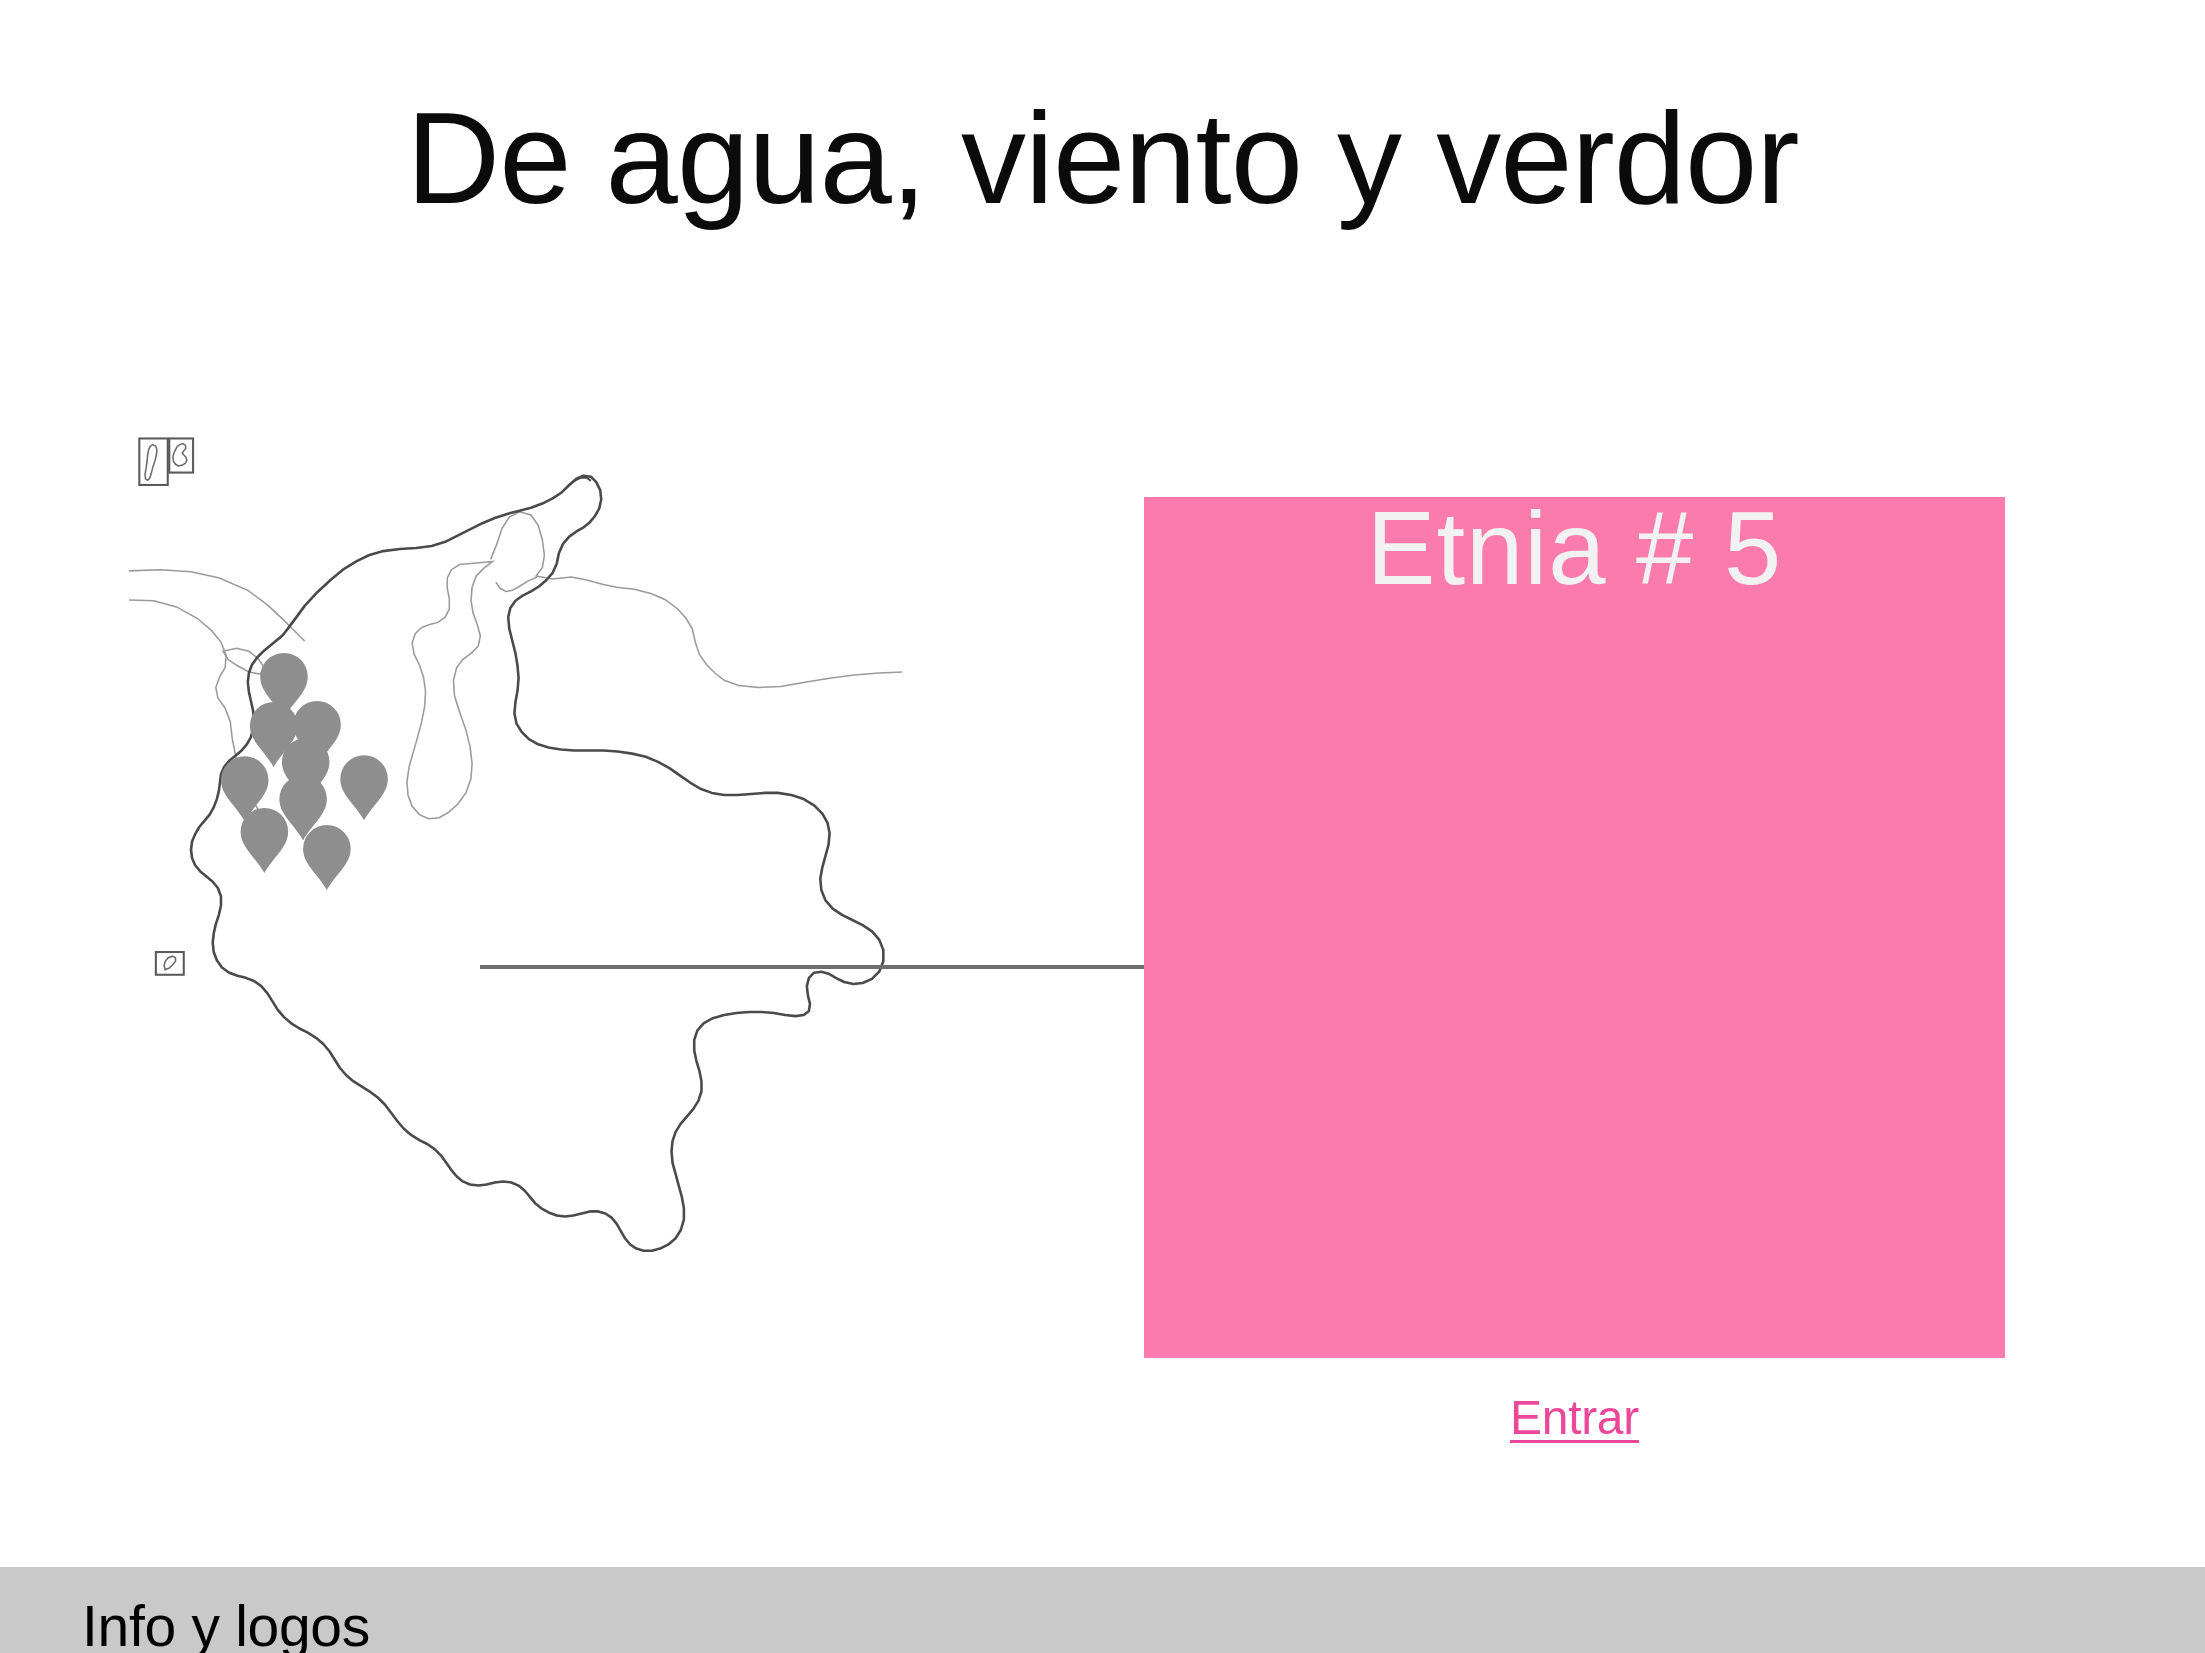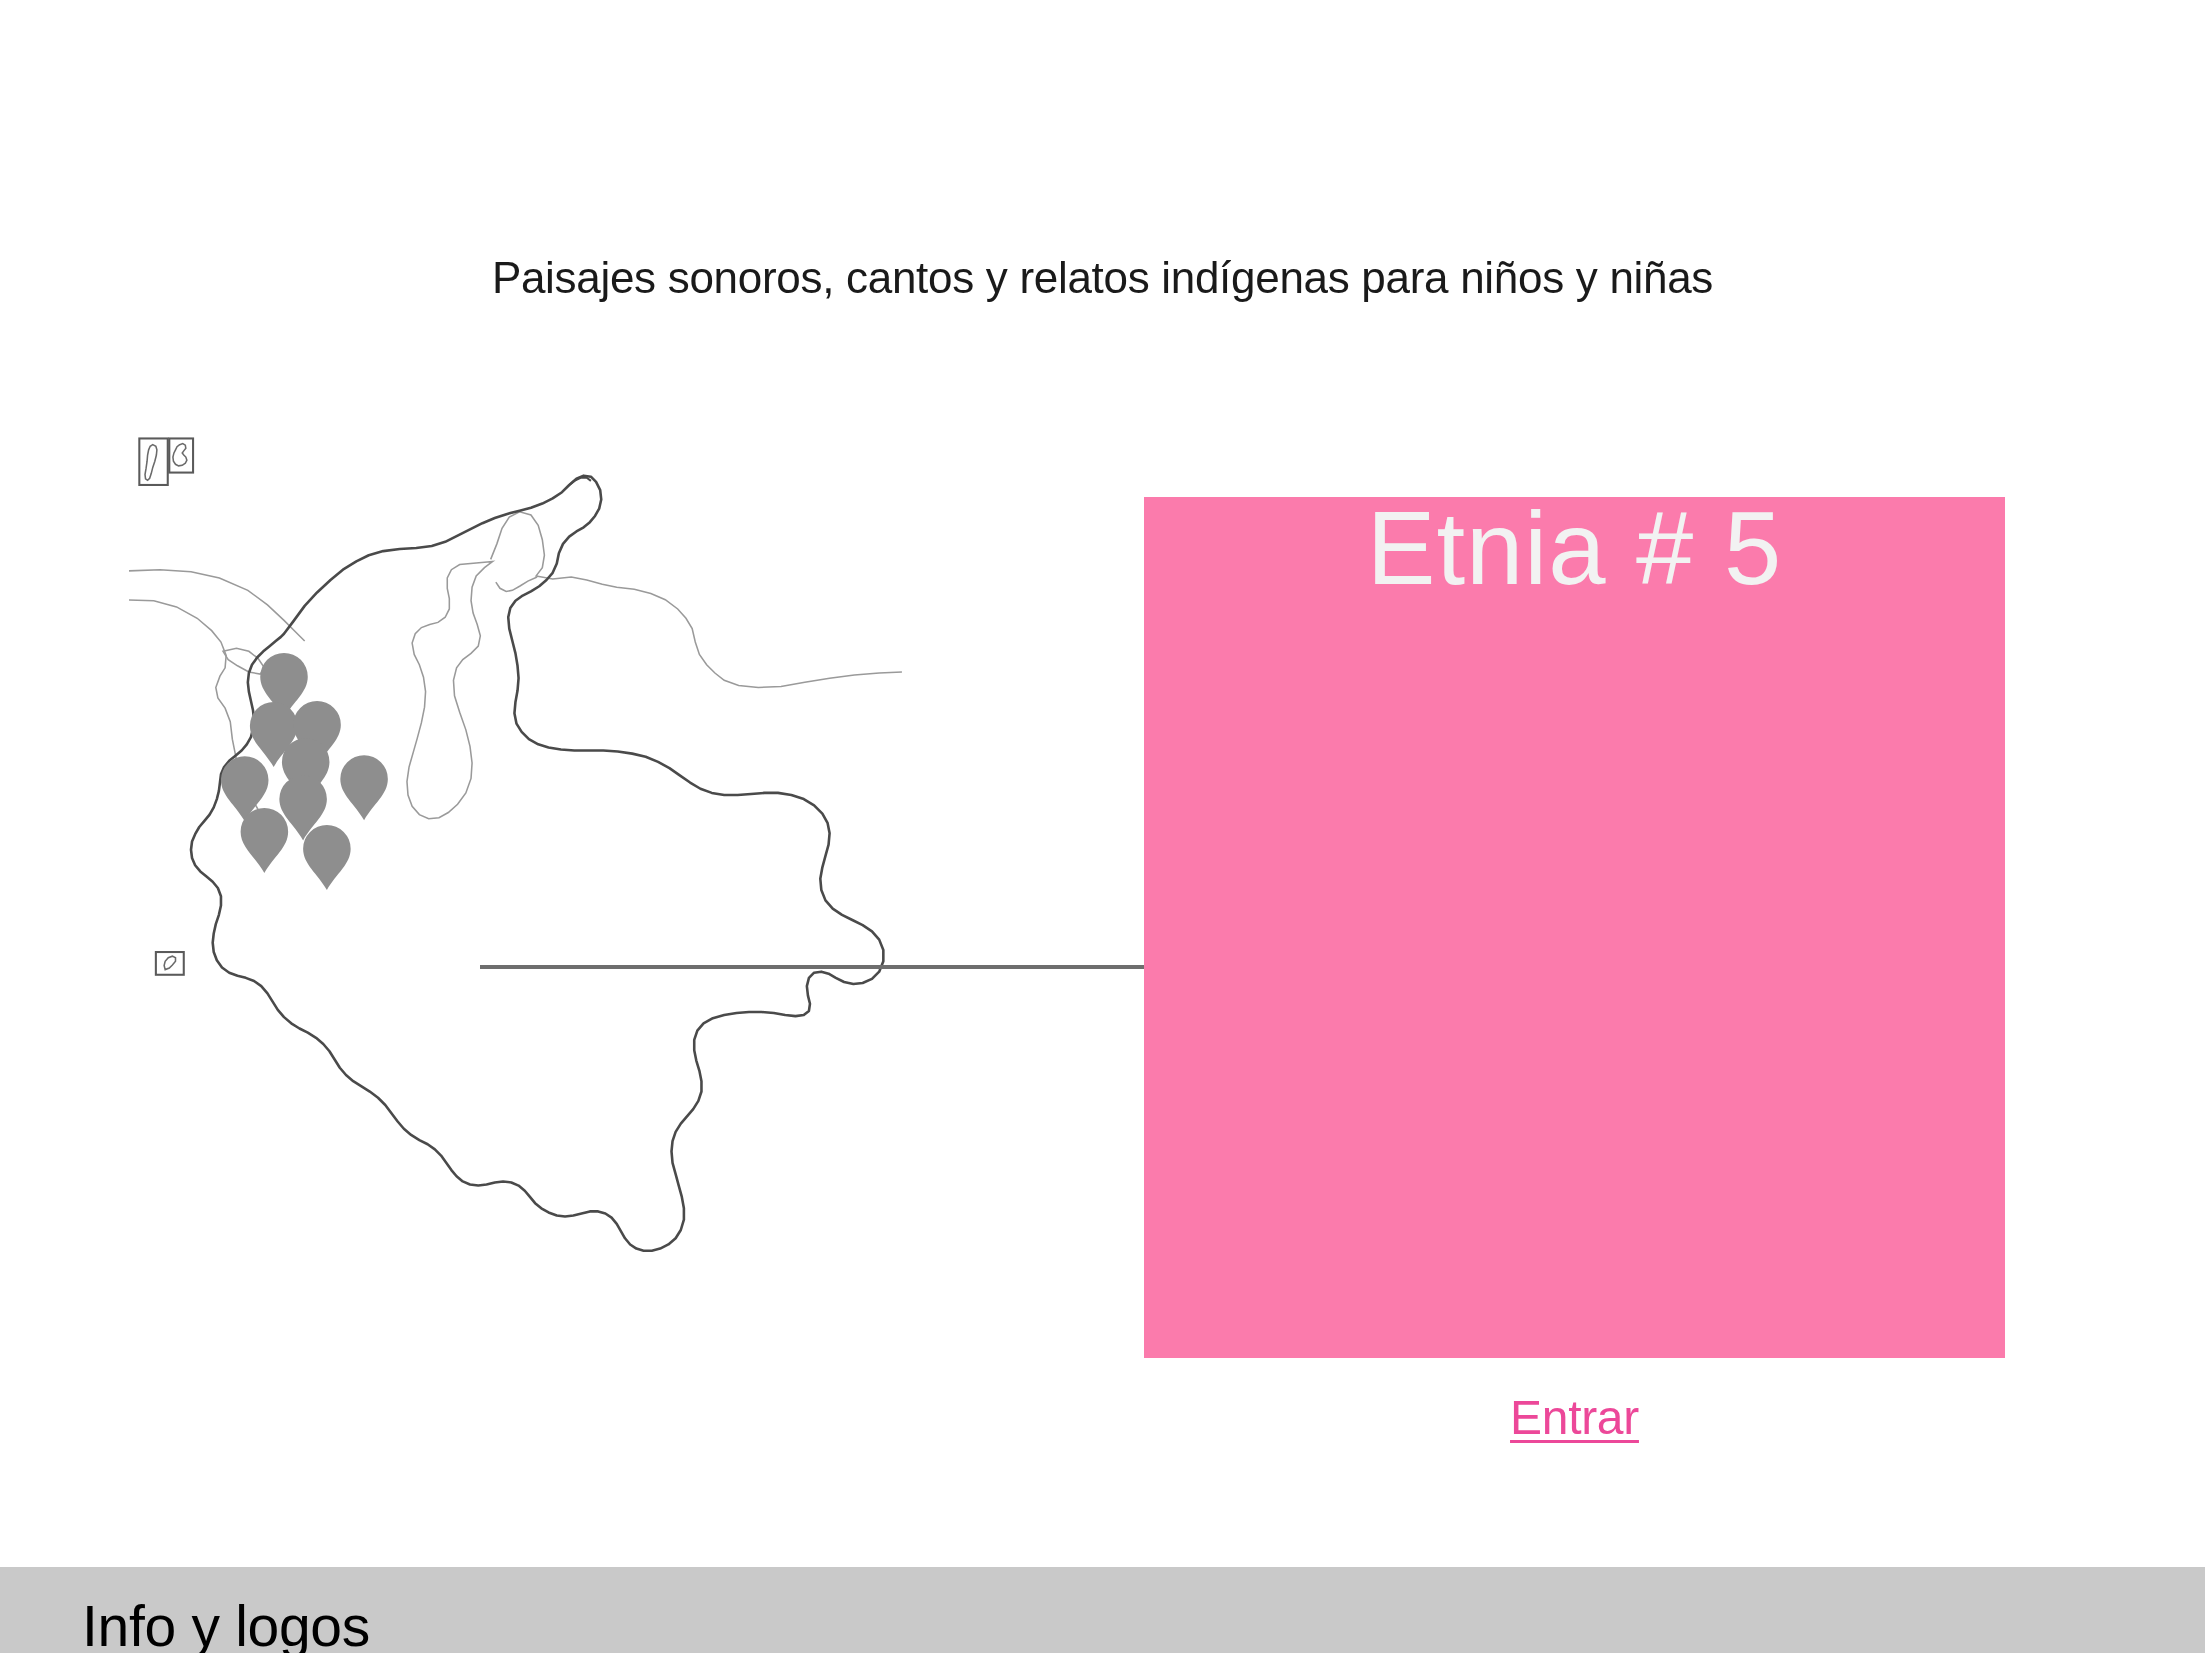--- a/index.html
+++ b/index.html
@@ -141,21 +141,21 @@
     white-space: nowrap;
     margin-left: 32px;
   }
 </style>
 </head>
 <body>
 
 <div id="stage">
 
   <div id="header">
-    <div id="subtitle">Paisajes sonoros, cantos y relatos indígenas para niños y niñas</div>
+    <div id="main-title">De agua, viento y verdor</div>
   </div>
 
   <div id="map-wrap">
     <svg id="map-svg" viewBox="0 0 1560 2080" xmlns="http://www.w3.org/2000/svg">
 
       <g fill="none" stroke="#9a9a9a" stroke-width="3">
 
         <path d="M -20 275 L 60 272 L 120 276 L 175 288 L 230 312 L 268 340 L 300 370
                  L 322 392 L 340 410
                  M -20 330 L 48 332 L 92 344 L 132 366 L 160 390 L 178 412 L 188 438

